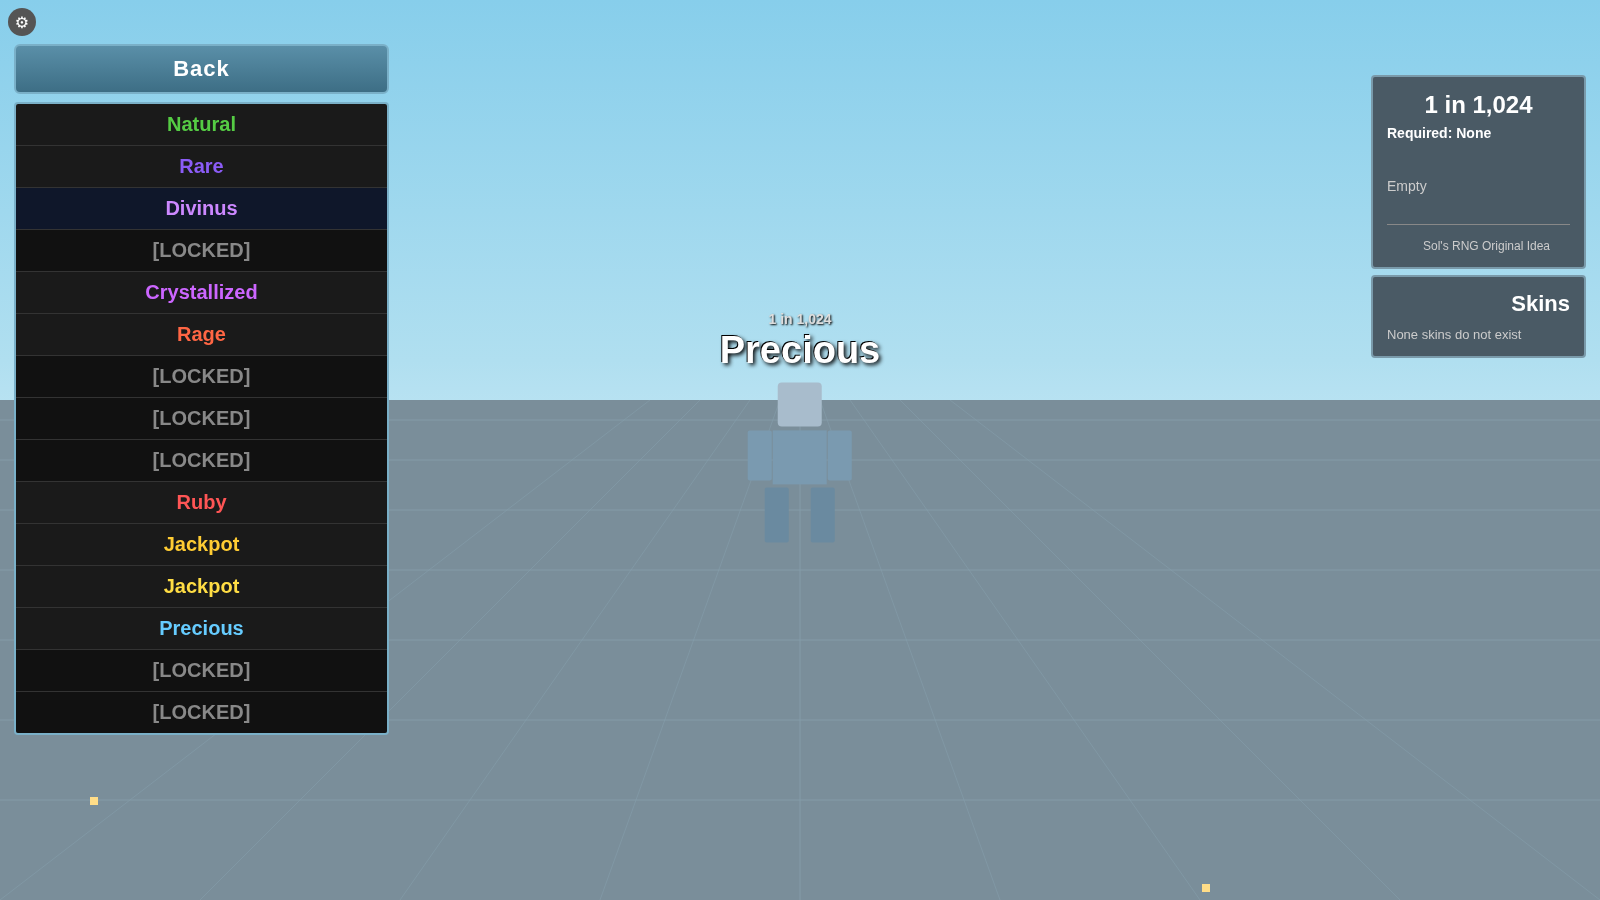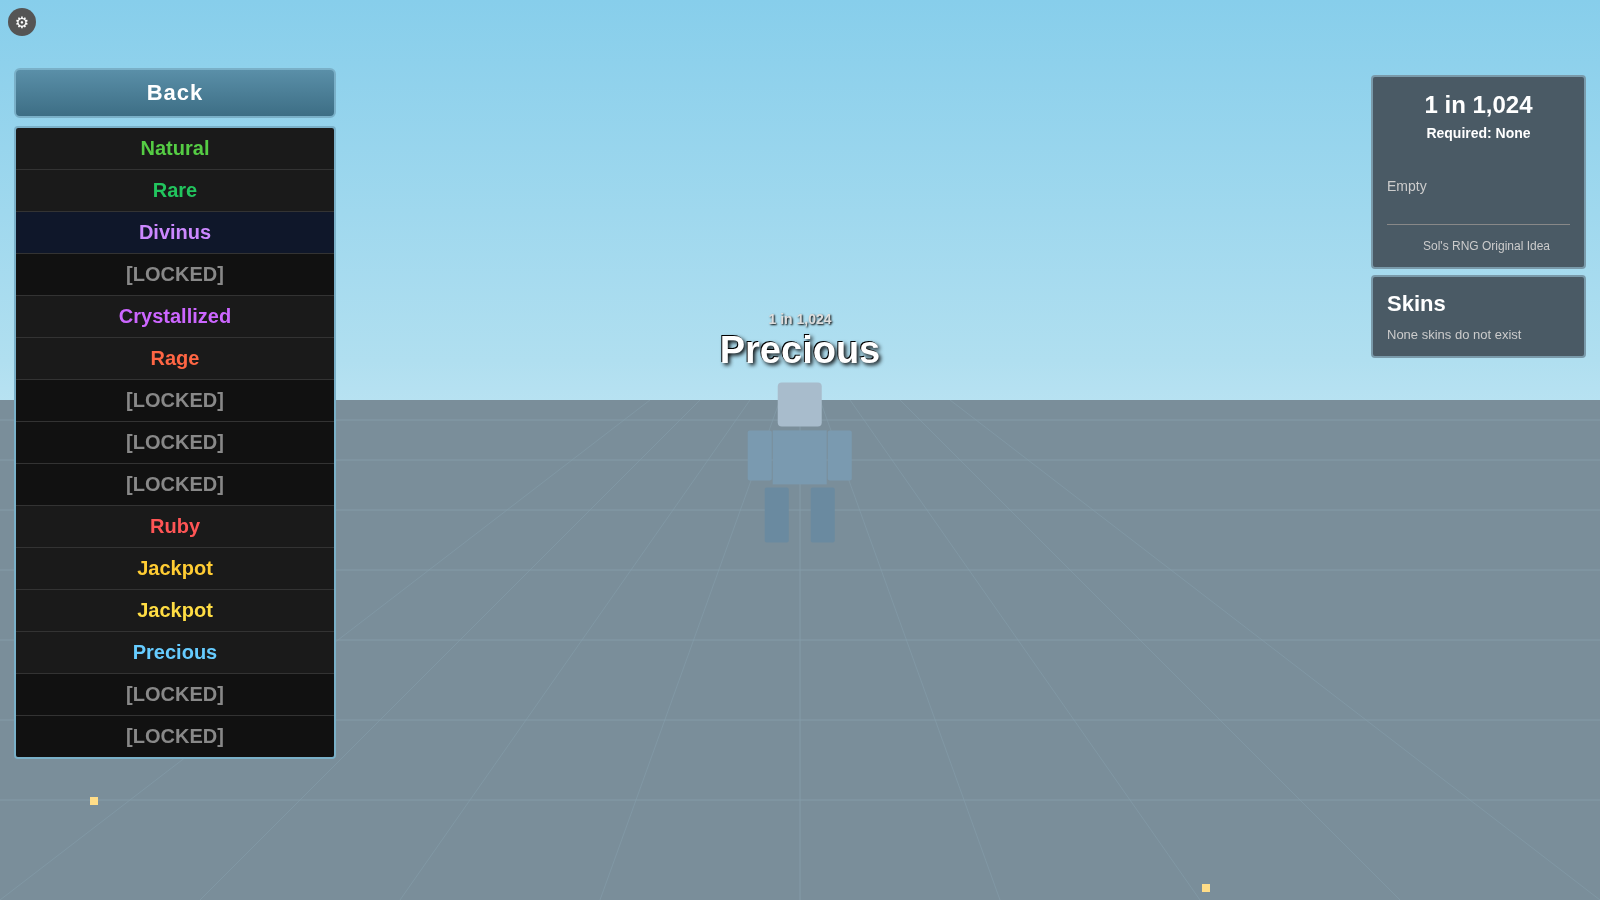--- a/index.html
+++ b/index.html
@@ -128,23 +128,23 @@
       right: 25px;
       width: 24px;
       height: 55px;
       background: #6a8aa0;
       border-radius: 2px;
     }
 
     
     #left-panel {
       position: absolute;
-      top: 68px;
+      top: 44px;
       left: 14px;
-      width: 322px;
+      width: 375px;
     }
 
     #back-button {
       width: 100%;
       padding: 10px;
       background: linear-gradient(180deg, #5a8fa8 0%, #3d6e85 100%);
       border: 2px solid #7ab0c8;
       border-radius: 6px;
       color: #fff;
       font-size: 22px;
@@ -171,21 +171,21 @@
       cursor: pointer;
       border-bottom: 1px solid #333;
       position: relative;
     }
 
     .list-item:last-child {
       border-bottom: none;
     }
 
     .item-natural { background: #1a1a1a; color: #55cc44; }
-    .item-rare { background: #1a1a1a; color: #22c55e; }
+    .item-rare { background: #1a1a1a; color: #8b5cf6; }
     .item-divinus { background: #0f172a; color: #cc88ff; }
     .item-locked { background: #111; color: #888; }
     .item-crystallized { background: #1a1a1a; color: #cc66ff; }
     .item-rage { background: #1a1a1a; color: #ff6644; }
     .item-ruby { background: #1a1a1a; color: #ff5555; }
     .item-gilded { background: #1a1a1a; color: #ffcc33; }
     .item-jackpot { background: #1a1a1a; color: #ffdd44; text-align: center; }
     .item-precious { background: #1a1a1a; color: #66ccff; }
 
     
@@ -208,21 +208,21 @@
     #info-odds {
       font-size: 24px;
       font-weight: 900;
       text-align: center;
       margin-bottom: 6px;
     }
 
     #info-required {
       font-size: 14px;
       font-weight: bold;
-      text-align: center;
+      text-align: left;
       margin-bottom: 12px;
     }
 
     #info-empty {
       font-size: 14px;
       color: #ccc;
       margin-bottom: 30px;
       margin-top: 37px;
     }
 
@@ -242,21 +242,21 @@
       background: #4a5a65;
       border: 2px solid #7a9aaa;
       border-radius: 4px;
       padding: 14px;
       color: #fff;
     }
 
     #skins-title {
       font-size: 22px;
       font-weight: 900;
-      text-align: left;
+      text-align: right;
       margin-bottom: 10px;
     }
 
     #skins-desc {
       font-size: 13px;
       color: #ccc;
     }
 
     
     #settings-icon {

